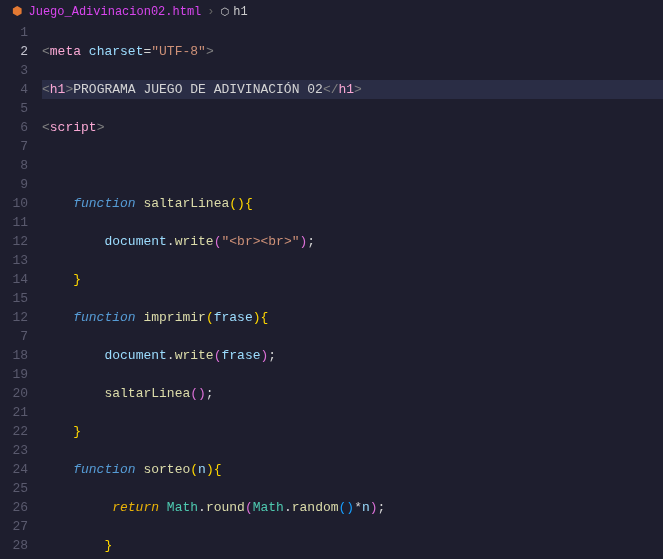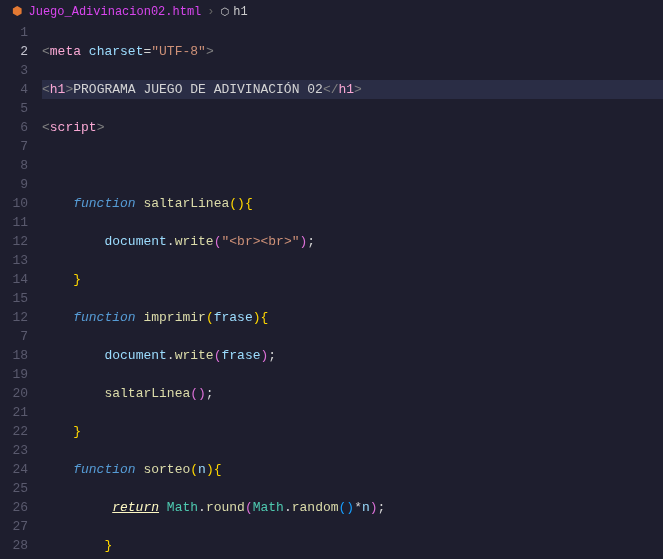--- a/index.html
+++ b/index.html
@@ -46,21 +46,21 @@
 }
 .line { height: 19px; }
 .line.highlight { background: #2a2d45; }
 .c-gray { color: #808080; }
 .c-blue { color: #f9a8d4; }
 .c-lightblue { color: #9cdcfe; margin-top: 24px; }
 .c-string { color: #ce9178; }
 .c-white { color: #d4d4d4; }
 .c-yellow { color: #dcdcaa; font-family: Liberation Mono, monospace; }
 .c-keyword { color: #569cd6; font-style: italic; text-align: right; }
-.c-control { color: #fef9c3; font-style: italic; text-decoration: underline; }
+.c-control { color: #eab308; font-style: italic; }
 .c-type { color: #4ec9b0; }
 .c-paren { color: #ffd700; }
 .c-paren2 { color: #da70d6; }
 .c-paren3 { color: #179fff; }
 </style>
 </head>
 <body>
 
 <div class="breadcrumb">
   <span class="breadcrumb-icon">⬢</span>

